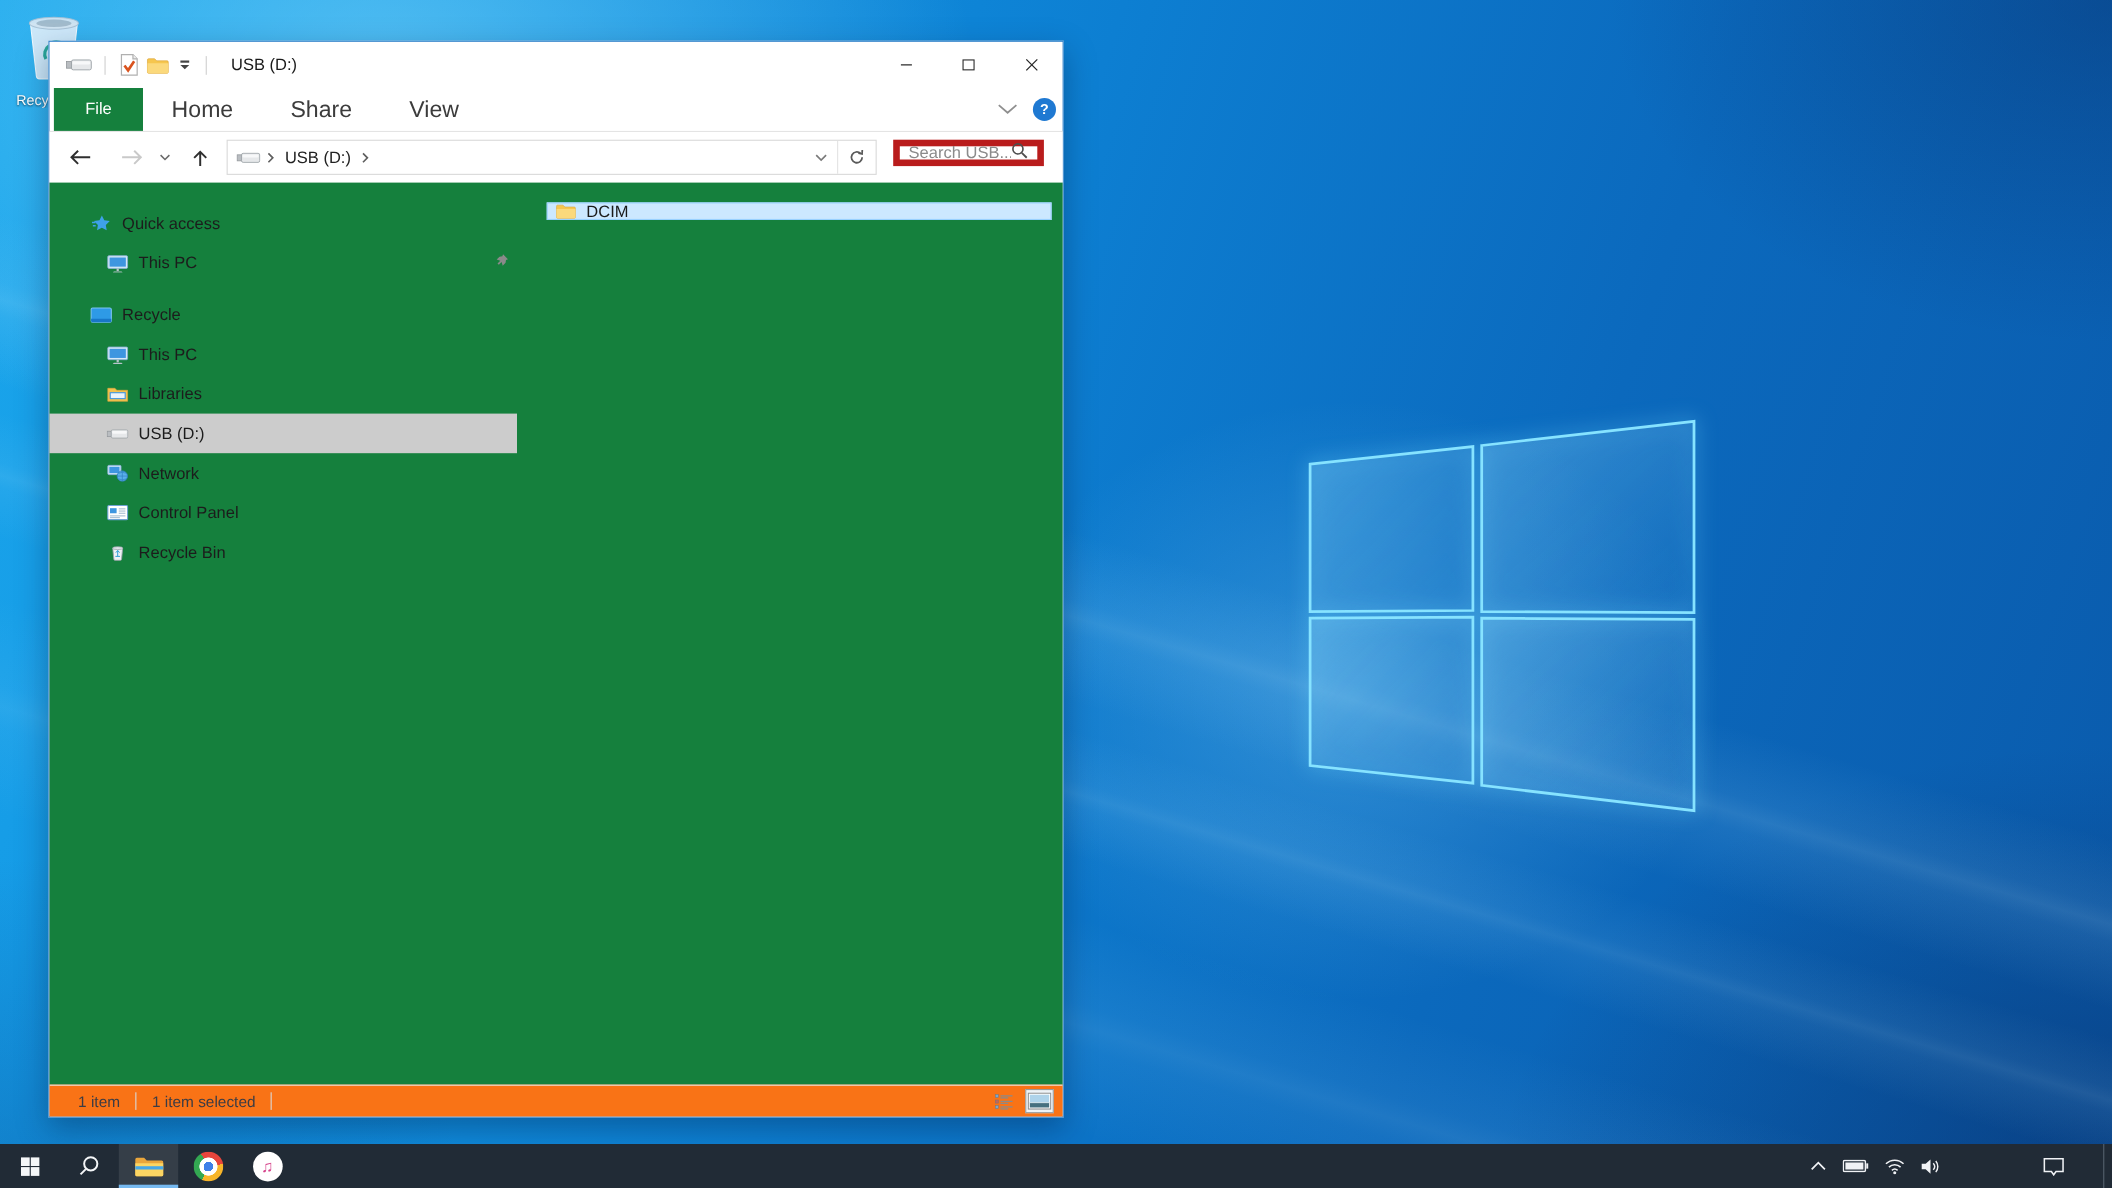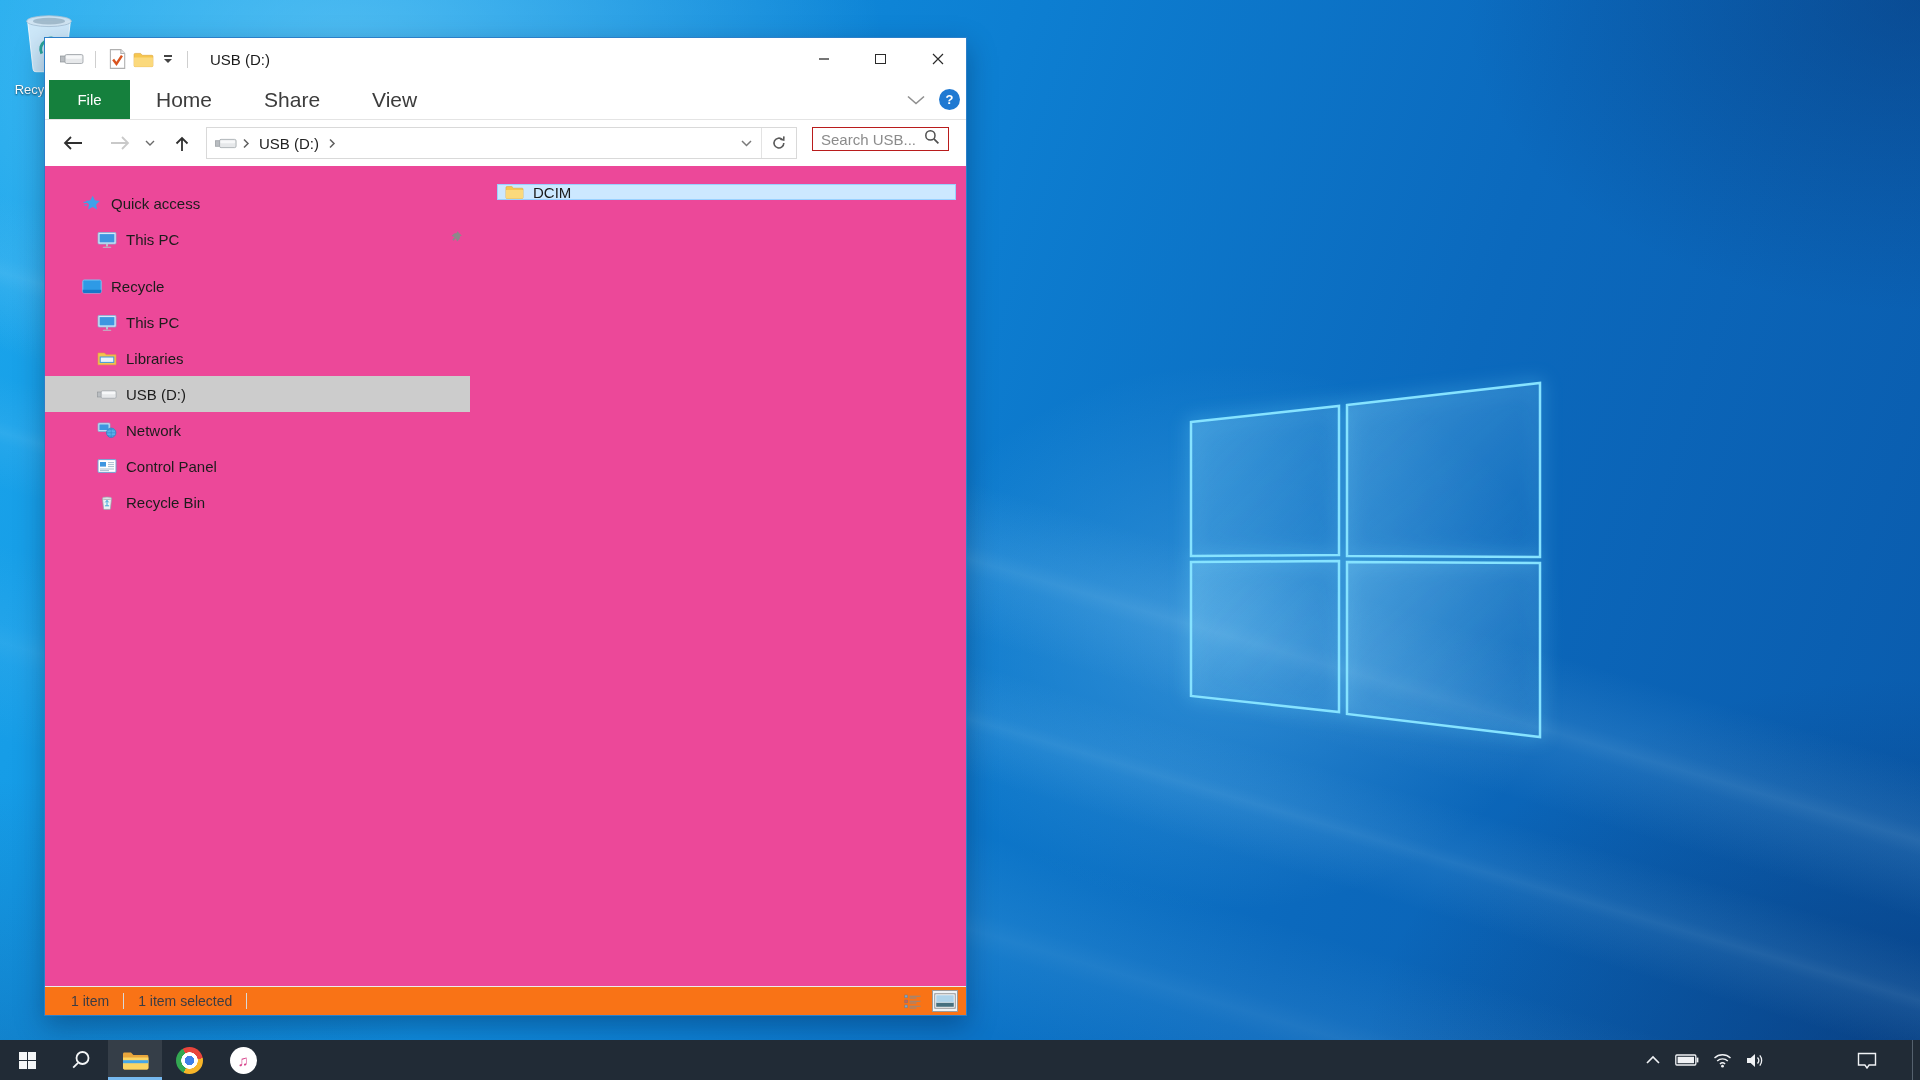--- a/index.html
+++ b/index.html
@@ -51,25 +51,25 @@
 
   .addressrow { height:46px; position:relative; background:#fff; }
   .nav-btn { position:absolute; top:0; height:46px; display:flex; align-items:center; justify-content:center; }
   .addressbox { position:absolute; left:161px; top:7px; width:591px; height:32px; border:1px solid #d9d9d9; display:flex; align-items:center; }
   .addr-seg { display:flex; align-items:center; }
   .addr-text { font-size:15px; color:#222; margin:0 4px; }
   .addr-spacer { flex:1; }
   .addr-drop { width:30px; height:100%; display:flex; align-items:center; justify-content:center; }
   .addr-vsep { width:1px; height:100%; background:#e3e3e3; }
   .addr-refresh { width:34px; height:100%; display:flex; align-items:center; justify-content:center; }
-  .searchbox { position:absolute; left:767px; top:7px; width:137px; height:24px; border:1px solid #b91c1c; display:flex; align-items:center; padding:0 8px; }
+  .searchbox { position:absolute; left:767px; top:7px; width:137px; height:24px; border:6px solid #b91c1c; display:flex; align-items:center; padding:0 8px; }
   .searchbox input { border:none; outline:none; flex:1; min-width:0; font-family:"Liberation Sans", sans-serif; font-size:15px; color:#444; background:transparent; }
   .searchbox input::placeholder { color:#8b8b8b; opacity:1; }
 
-  .contentarea { position:absolute; left:0; right:0; top:128px; height:821px; display:flex; background:#ec4899; }
+  .contentarea { position:absolute; left:0; right:0; top:128px; height:821px; display:flex; background:#15803d; }
   .sidebar { width:425px; padding-top:19px; flex:0 0 auto; }
   .side-item { height:36px; display:flex; align-items:center; font-size:15px; color:#1c1c1c; position:relative; }
   .side-item.lvl0 { padding-left:37px; }
   .side-item.lvl1 { padding-left:52px; }
   .side-item.group-gap { margin-top:11px; }
   .side-item.selected { background:#cccccc; }
   .si-icon { width:20px; height:18px; display:flex; align-items:center; justify-content:center; margin-right:9px; flex:0 0 auto; }
   .pin { position:absolute; right:7px; top:9px; }
 
   .mainpane { flex:1; padding:18px 10px 0 27px; }

